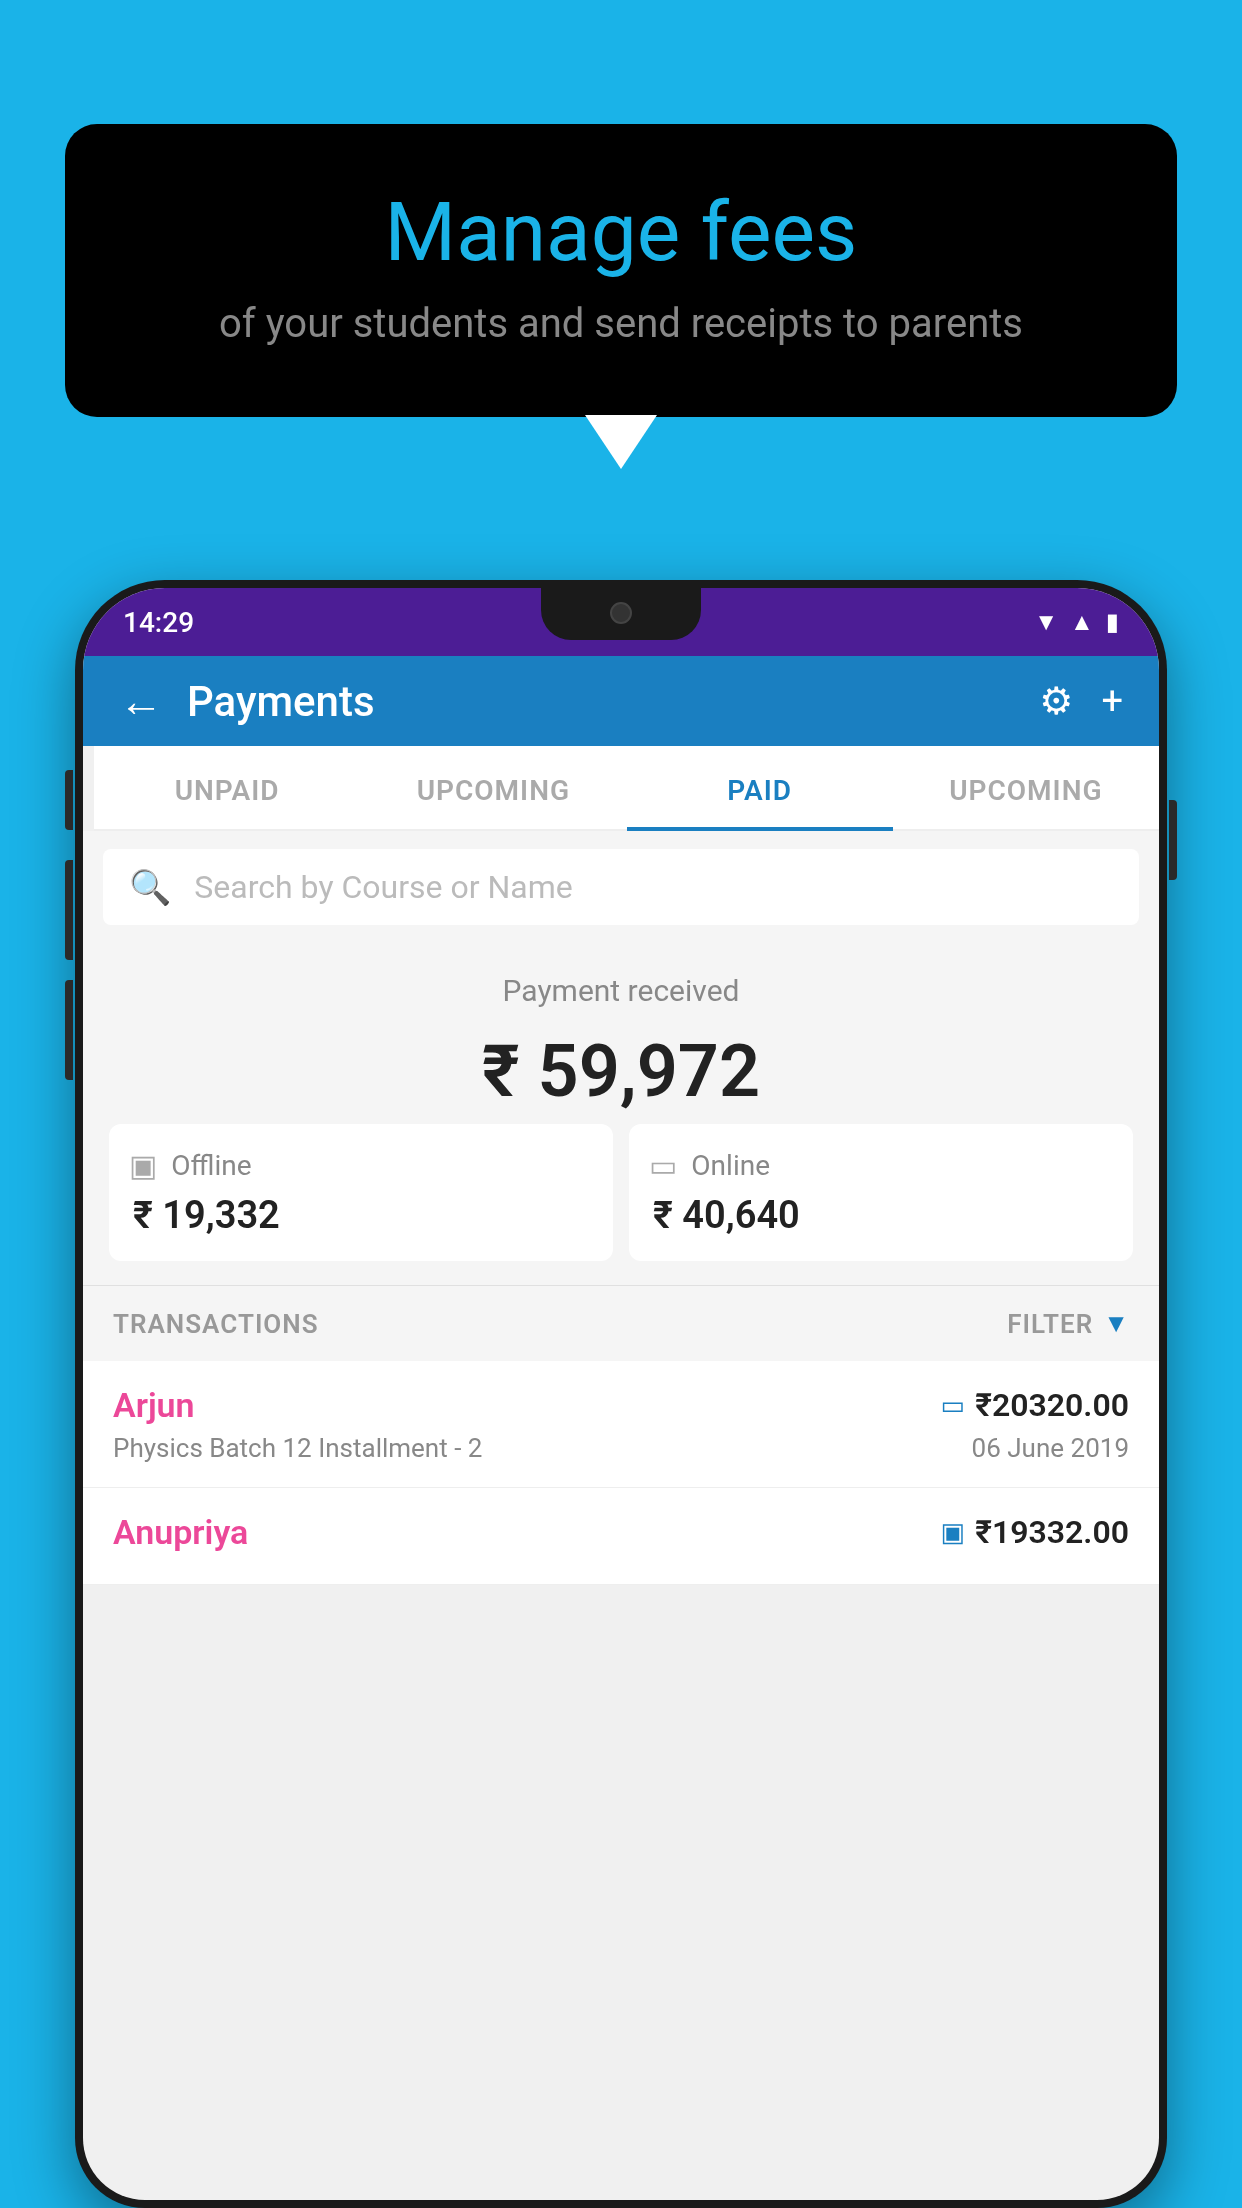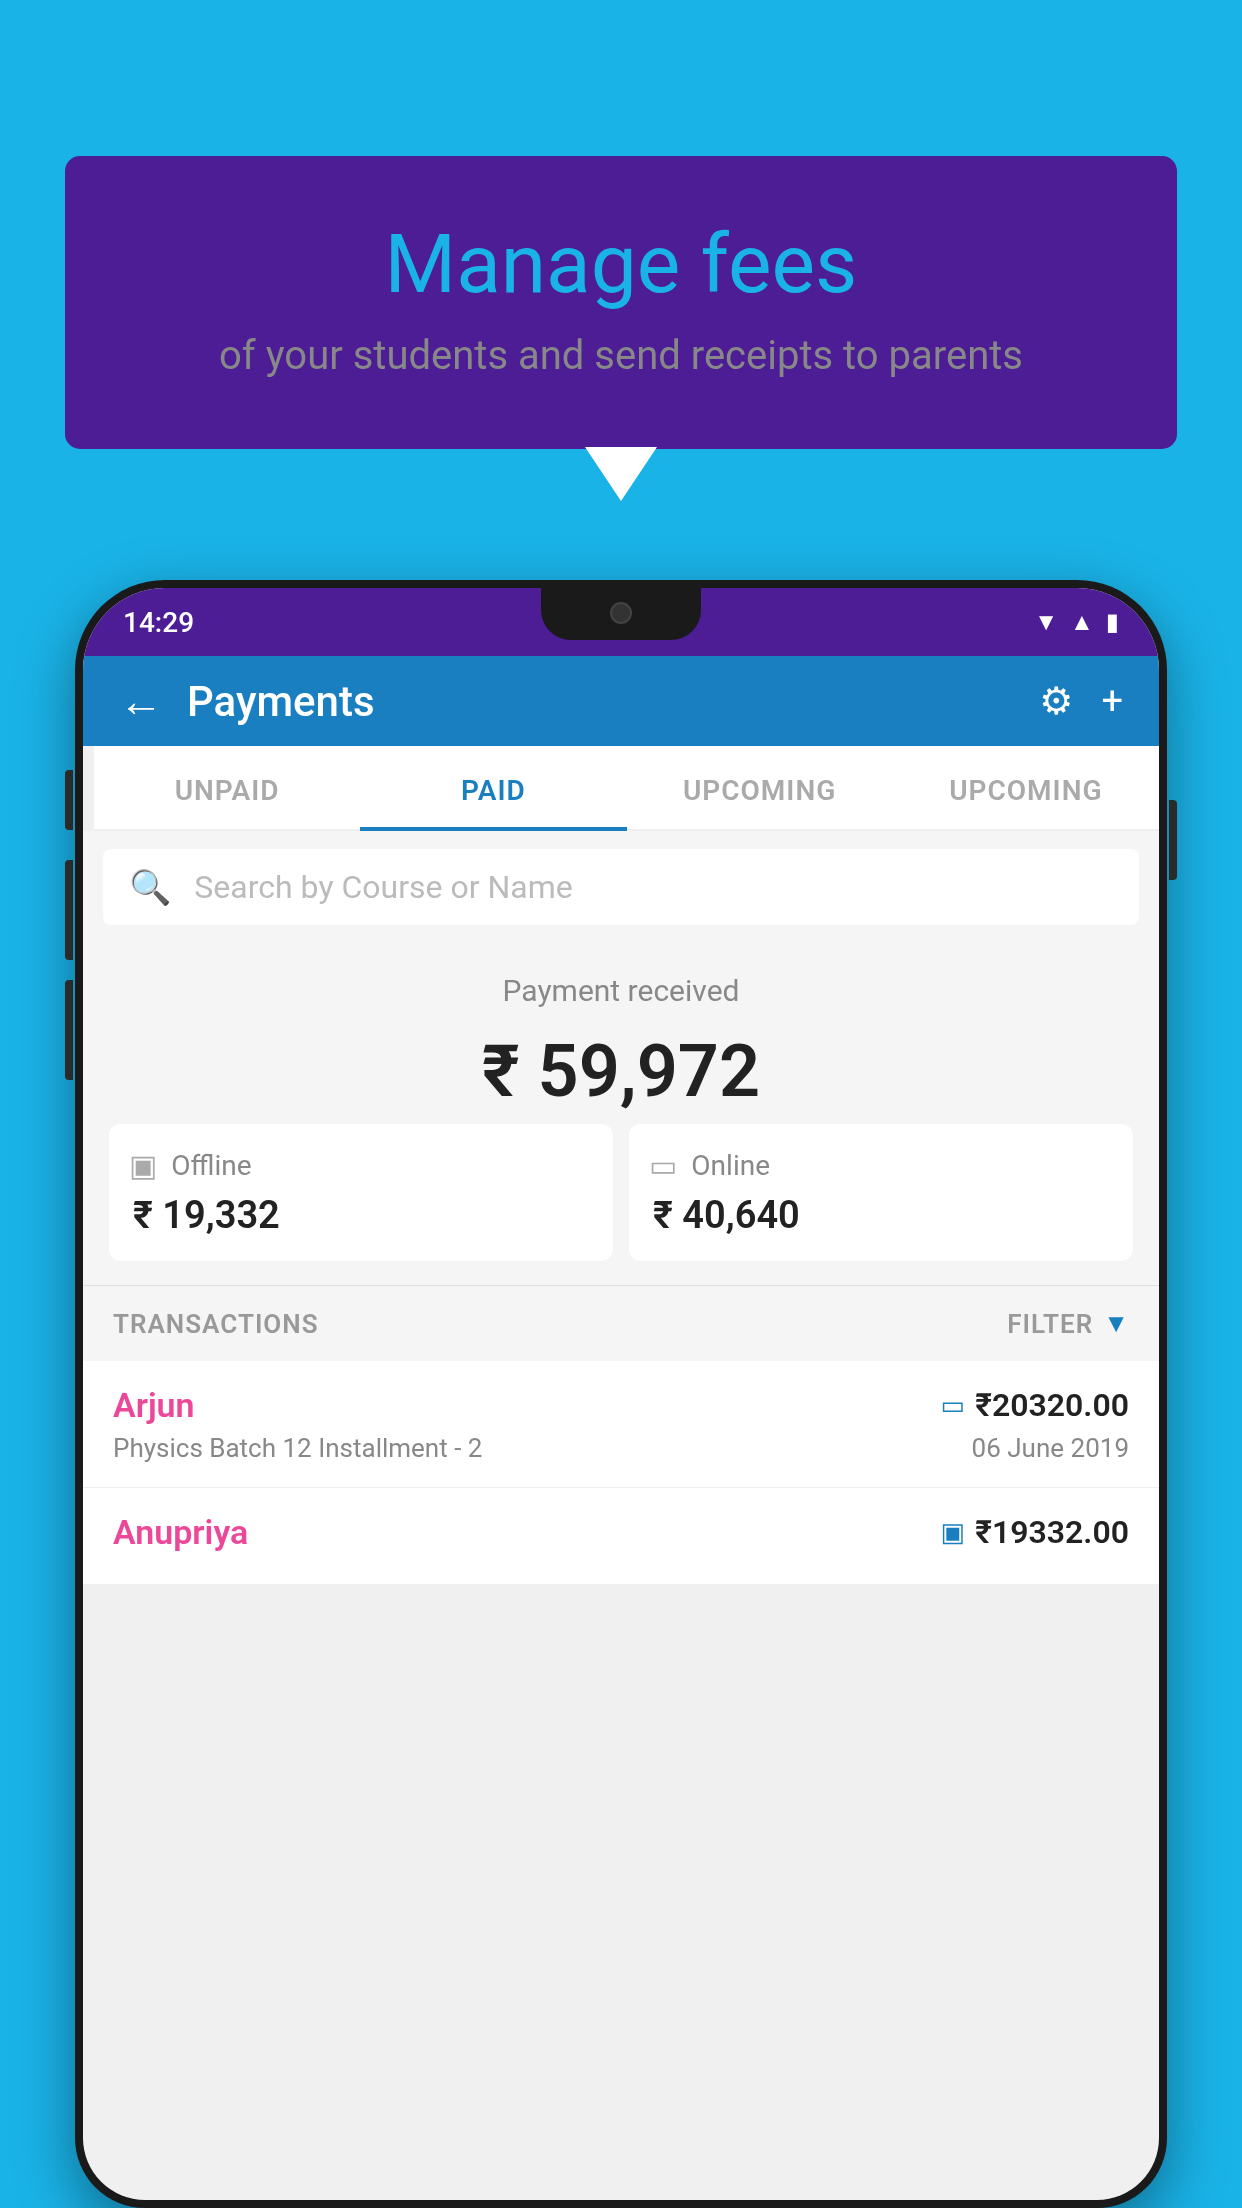--- a/index.html
+++ b/index.html
@@ -8,25 +8,25 @@
       height: 2208px;
       background-color: #1ab3e8;
       font-family: 'Roboto', Arial, sans-serif;
       overflow: hidden;
       position: relative;
     }
 
     
     .speech-bubble {
       position: absolute;
-      top: 156px;
+      top: 124px;
       left: 65px;
       right: 65px;
-      background: #4c1d95;
-      border-radius: 15px;
+      background: #000000;
+      border-radius: 32px;
       padding: 60px 50px 70px;
       text-align: center;
     }
     .speech-bubble::after {
       content: '';
       position: absolute;
       bottom: -52px;
       left: 50%;
       transform: translateX(-50%);
       border-left: 36px solid transparent;
@@ -397,25 +397,25 @@
       <div class="app-bar-actions">
         <span class="app-bar-icon">⚙</span>
         <span class="app-bar-icon">+</span>
       </div>
     </div>
 
     <div class="tabs-bar">
       <div class="tab-item">
         <span>UNPAID</span>
       </div>
+      <div class="tab-item">
+        <span>UPCOMING</span>
+      </div>
       <div class="tab-item active">
         <span>PAID</span>
-      </div>
-      <div class="tab-item">
-        <span>UPCOMING</span>
       </div>
       <div class="tab-item">
         <span>UPCOMING</span>
       </div>
     </div>
 
     <div class="search-container">
       <div class="search-bar">
         <span class="search-icon-wrap">🔍</span>
         <span class="search-placeholder">Search by Course or Name</span>

